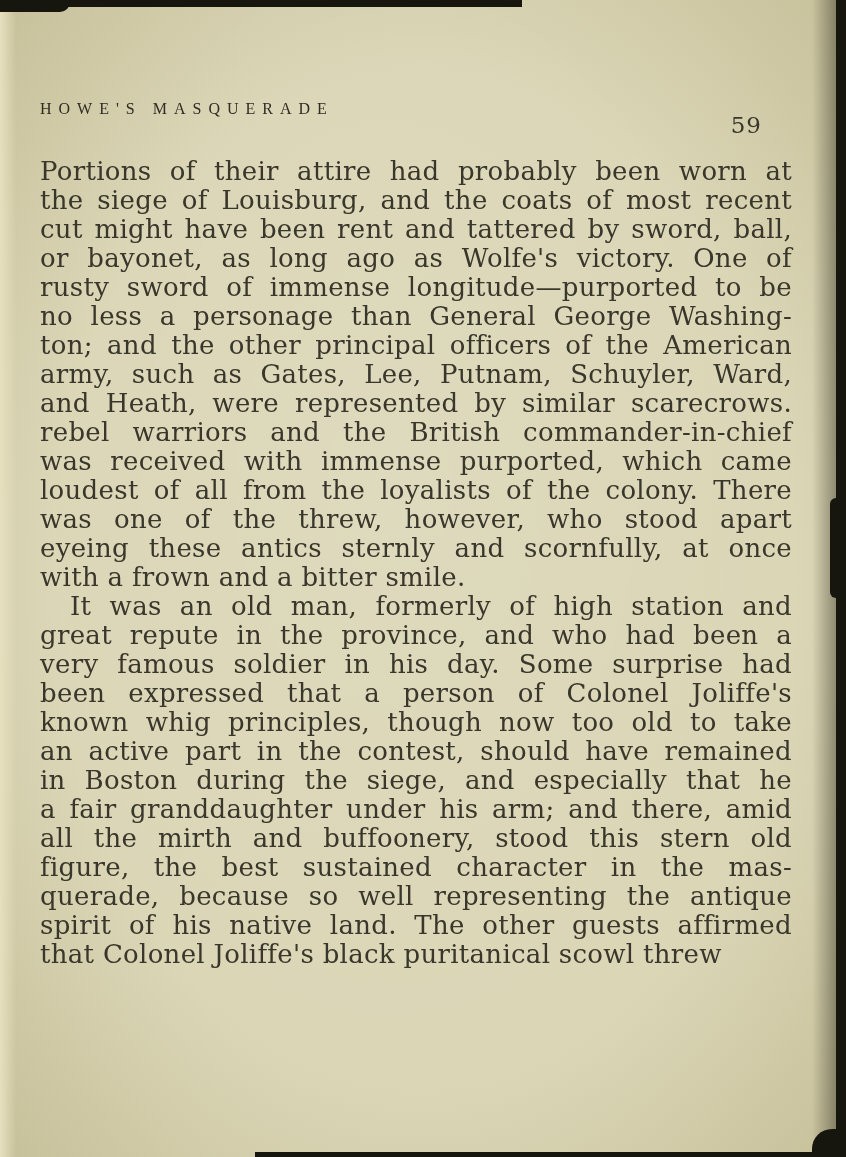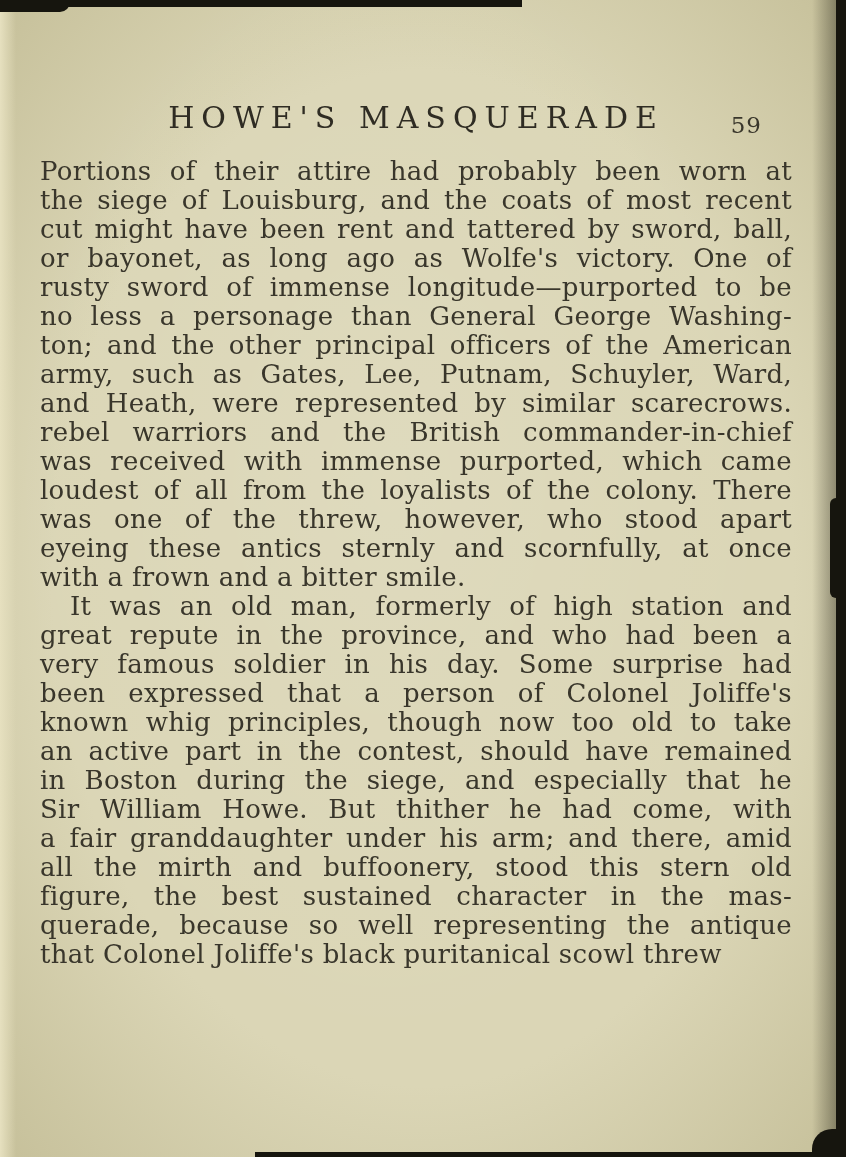--- a/index.html
+++ b/index.html
@@ -55,23 +55,24 @@
     position:absolute;right:0;bottom:0;width:34px;height:28px;
     background:var(--edge);
     border-top-left-radius:20px;
   }
 
   
   .page-header{
     position:absolute;top:100px;left:40px;width:752px;height:34px;
   }
   .title{
-    display:block;text-align:center;
-    font-size:30px;letter-spacing:7px;
+    display:block;text-align:left;
+    font-size:16px;letter-spacing:7px;
     color:#2f2c23;
+    font-family:Liberation Serif, serif;
   }
   .pagenum{
     position:absolute;right:30px;top:12px;
     font-size:23px;letter-spacing:1px;
   }
 
   
   .text-block{
     position:absolute;top:157px;left:40px;width:752px;
     font-size:26px;
@@ -127,22 +128,22 @@
         <div class="line">with a frown and a bitter smile.</div>
       </div>
       <div class="paragraph indented">
         <div class="line">It was an old man, formerly of high station and</div>
         <div class="line">great repute in the province, and who had been a</div>
         <div class="line">very famous soldier in his day.  Some surprise had</div>
         <div class="line">been expressed that a person of Colonel Joliffe's</div>
         <div class="line">known whig principles, though now too old to take</div>
         <div class="line">an active part in the contest, should have remained</div>
         <div class="line">in Boston during the siege, and especially that he</div>
-        <div class="line">Sir William Howe.  But thither he had come, with</div>
         <div class="line">a fair granddaughter under his arm; and there, amid</div>
         <div class="line">all the mirth and buffoonery, stood this stern old</div>
         <div class="line">figure, the best sustained character in the mas-</div>
         <div class="line">querade, because so well representing the antique</div>
+        <div class="line">spirit of his native land.  The other guests affirmed</div>
         <div class="line">that Colonel Joliffe's black puritanical scowl threw</div>
       </div>
     </main>
 
 </div>
 
 </body></html>

